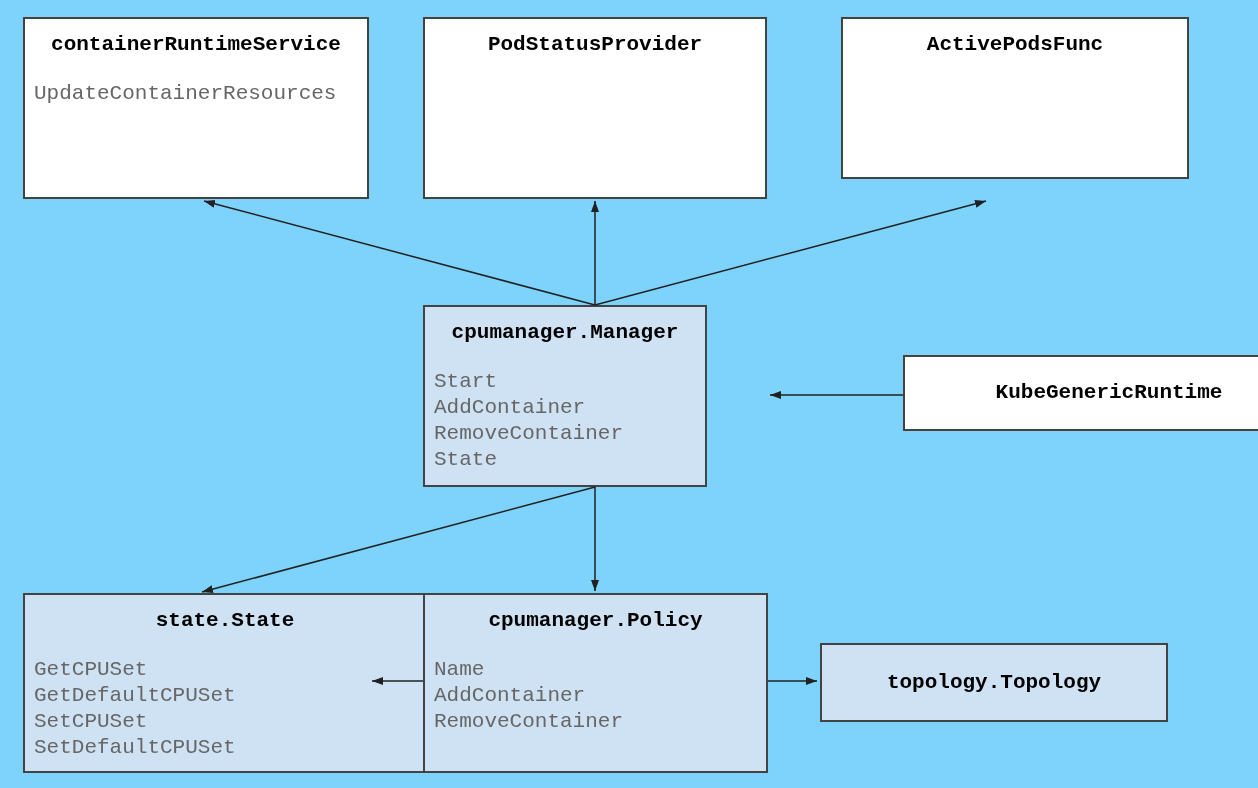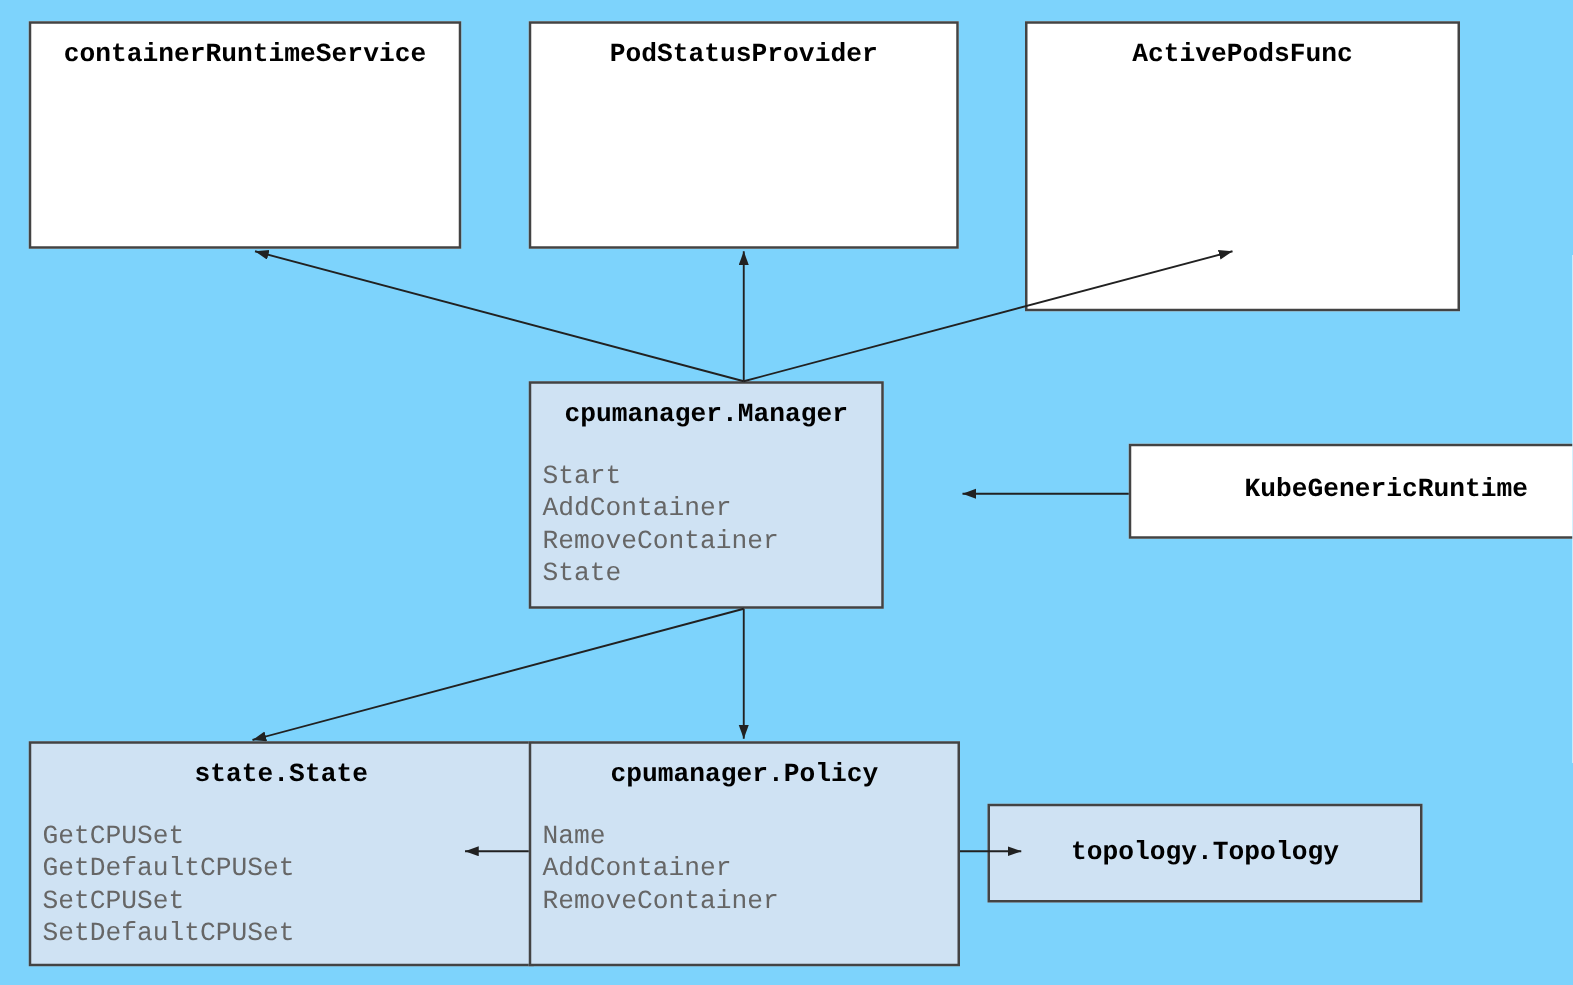--- a/index.html
+++ b/index.html
@@ -60,27 +60,30 @@
     <line x1="595" y1="305" x2="986" y2="201" stroke="#212121" stroke-width="1.5" marker-end="url(#ah)"></line>
     <line x1="903" y1="395" x2="770" y2="395" stroke="#212121" stroke-width="1.5" marker-end="url(#ah)"></line>
     <line x1="595" y1="487" x2="202" y2="592" stroke="#212121" stroke-width="1.5" marker-end="url(#ah)"></line>
     <line x1="595" y1="487" x2="595" y2="591" stroke="#212121" stroke-width="1.5" marker-end="url(#ah)"></line>
     <line x1="423" y1="681" x2="372" y2="681" stroke="#212121" stroke-width="1.5" marker-end="url(#ah)"></line>
     <line x1="768" y1="681" x2="817" y2="681" stroke="#212121" stroke-width="1.5" marker-end="url(#ah)"></line>
   </svg>
 
   <div class="box" style="left:23px;top:17px;width:346px;height:182px">
     <div class="title">containerRuntimeService</div>
+    <div class="methods">
+      <div class="m">UpdateContainerResources</div>
+    </div>
   </div>
 
   <div class="box" style="left:423px;top:17px;width:344px;height:182px">
     <div class="title">PodStatusProvider</div>
   </div>
 
-  <div class="box" style="left:820px;top:17px;width:348px;height:232px">
+  <div class="box" style="left:841px;top:17px;width:348px;height:162px">
     <div class="title">ActivePodsFunc</div>
   </div>
 
   <div class="box blue" style="left:423px;top:305px;width:284px;height:182px">
     <div class="title">cpumanager.Manager</div>
     <div class="methods">
       <div class="m">Start</div>
       <div class="m">AddContainer</div>
       <div class="m">RemoveContainer</div>
       <div class="m">State</div>
@@ -103,17 +106,17 @@
 
   <div class="box blue" style="left:423px;top:593px;width:345px;height:180px">
     <div class="title">cpumanager.Policy</div>
     <div class="methods">
       <div class="m">Name</div>
       <div class="m">AddContainer</div>
       <div class="m">RemoveContainer</div>
     </div>
   </div>
 
-  <div class="box blue short" style="left:790px;top:643px;width:348px;height:79px">
+  <div class="box blue short" style="left:820px;top:643px;width:348px;height:79px">
     <div class="title">topology.Topology</div>
   </div>
 
 </div>
 
 </body></html>

